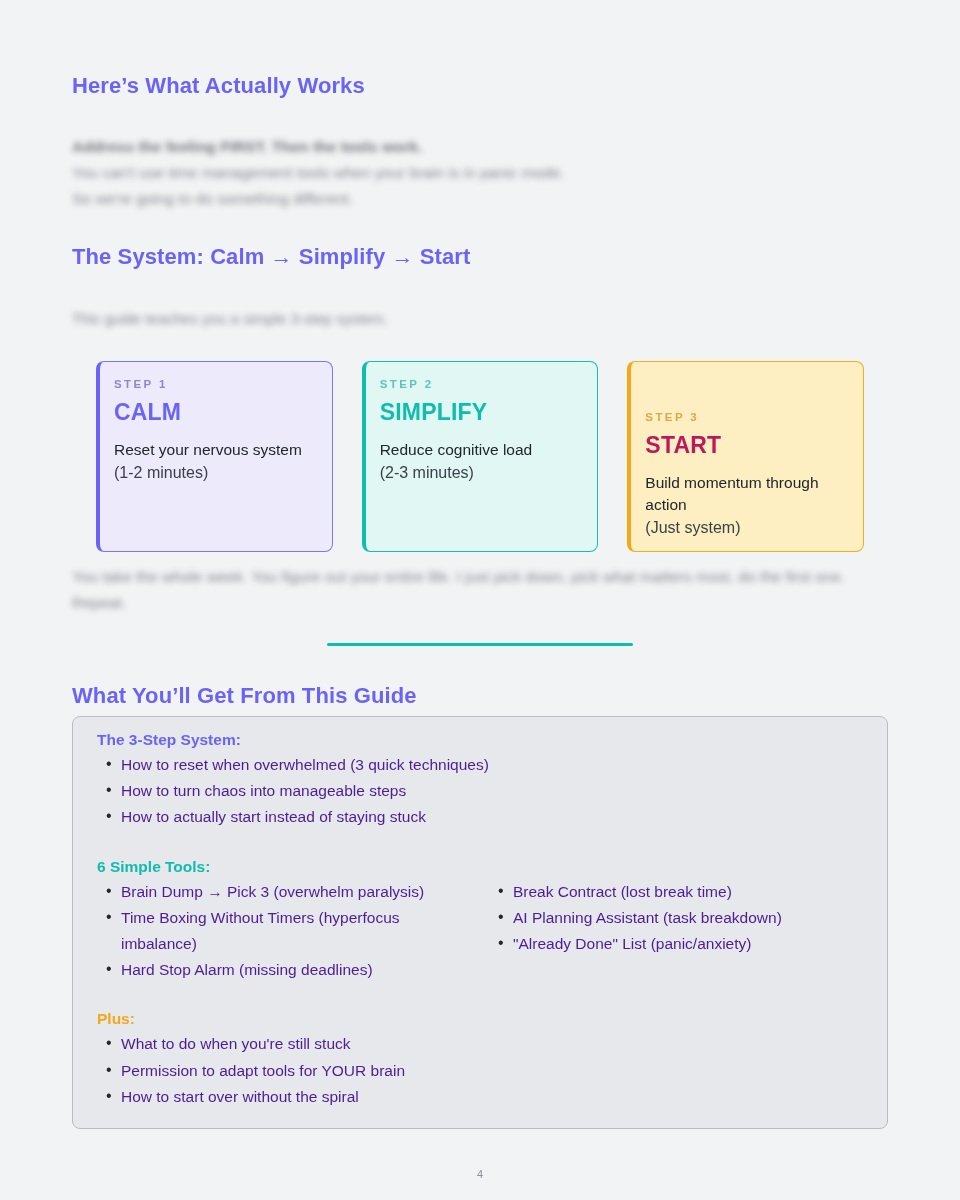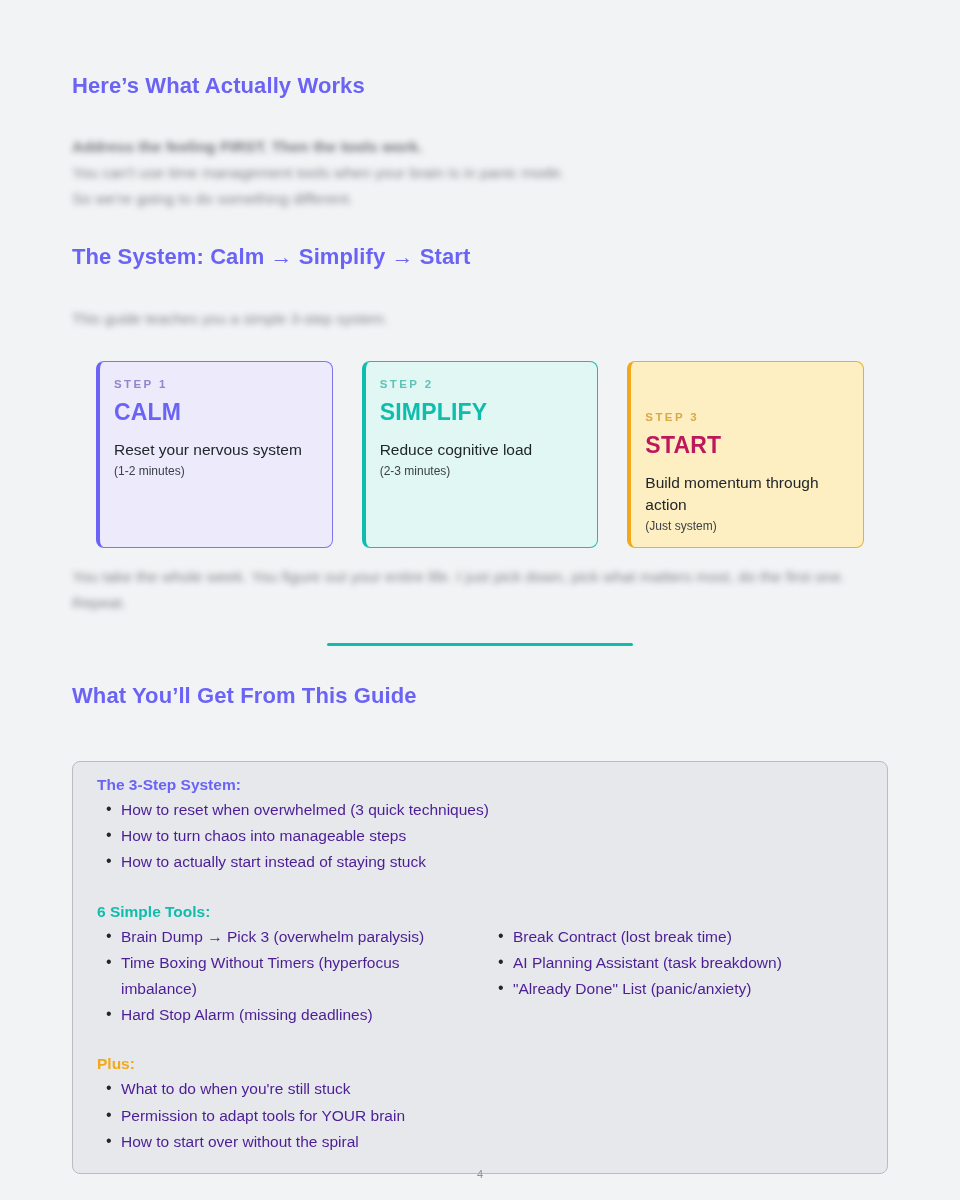--- a/index.html
+++ b/index.html
@@ -77,21 +77,21 @@
     letter-spacing: 0.2px;
     margin-bottom: 13px;
   }
   .card-desc {
     font-size: 15.5px;
     color: #21262b;
     line-height: 22px;
     margin-bottom: 3px;
   }
   .card-time {
-    font-size: 12px;
+    font-size: 16px;
     color: #3b4147;
   }
 
   .card.calm {
     background: #eceaFB;
     border: 1px solid #7d76f0;
     border-left: 4px solid #6b63f5;
   }
   .card.calm .card-step  { color: #8d88c9; }
   .card.calm .card-title { color: #6b63f5; }
@@ -120,21 +120,21 @@
     width: 306px;
     height: 3px;
     background: #0fbdad;
     border-radius: 2px;
   }
 
   
   .content-box {
     position: absolute;
     left: 72px;
-    top: 761px;
+    top: 716px;
     width: 816px;
     box-sizing: border-box;
     background: #e6e8ec;
     border: 1px solid #b9bcc2;
     border-radius: 8px;
     padding: 14px 18px 18px 12px;
   }
   .group-title {
     font-size: 15.5px;
     font-weight: bold;

